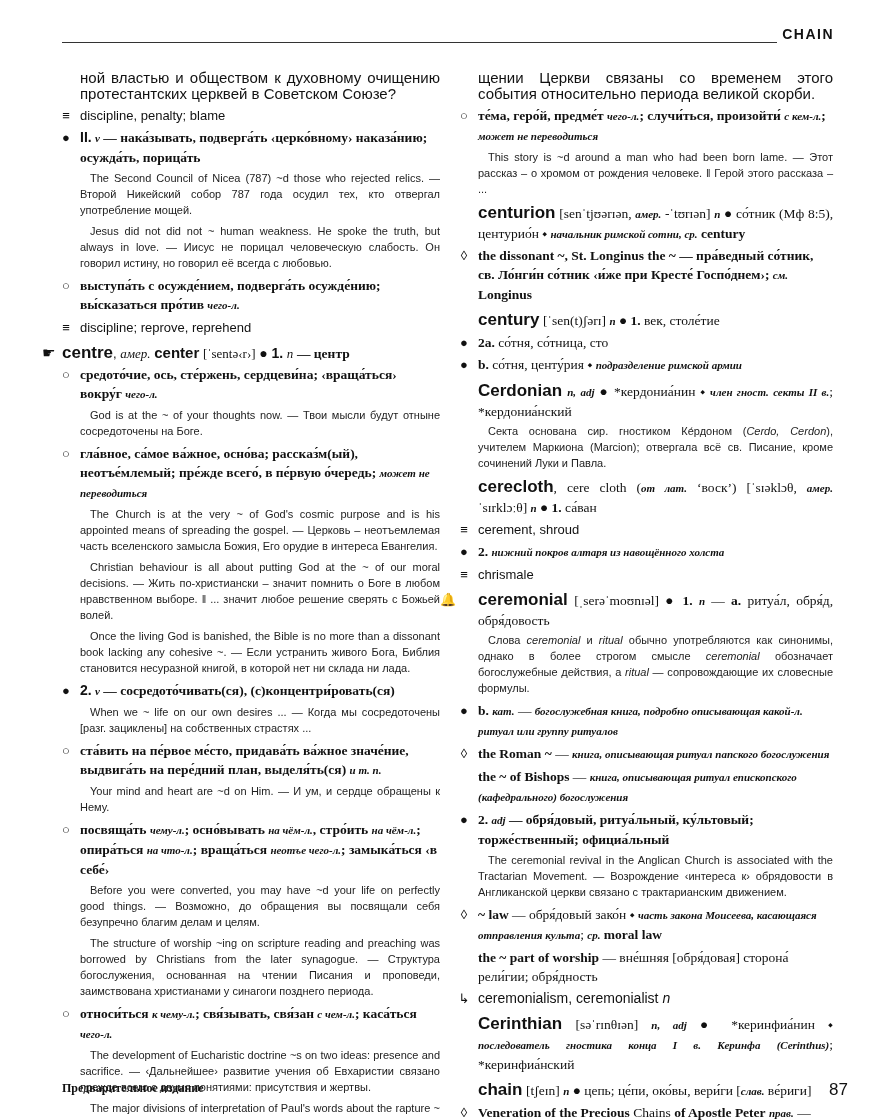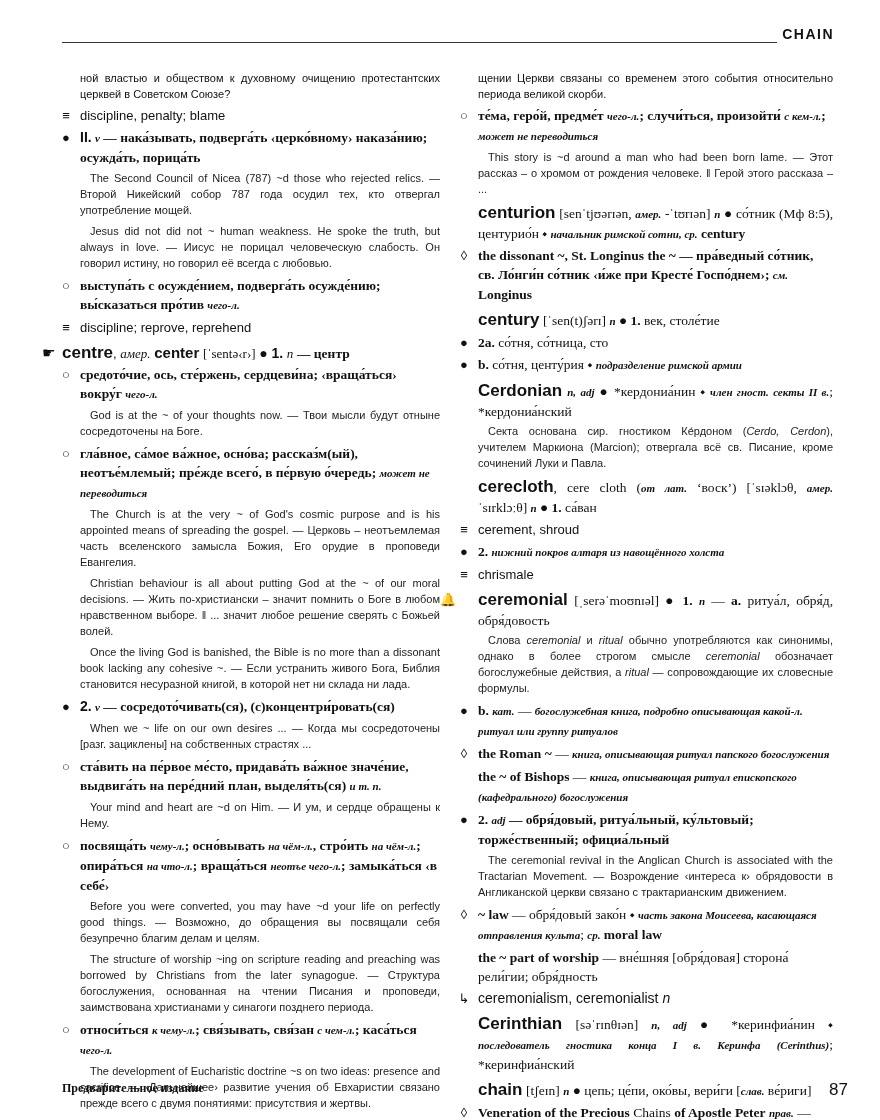--- a/index.html
+++ b/index.html
@@ -5,21 +5,21 @@
   html, body { margin: 0; padding: 0; background: #ffffff; }
   body { width: 880px; height: 1120px; position: relative; overflow: hidden; color: #111; font-family: "Liberation Sans", sans-serif; }
   .header-rule { position: absolute; left: 62px; top: 42px; width: 715px; height: 1px; background: #333; }
   .running-head { position: absolute; right: 46px; top: 26px; font-family: "Liberation Sans", sans-serif; font-weight: bold; font-size: 14px; letter-spacing: 1.5px; }
   .col { position: absolute; top: 70px; width: 360px; }
   .col.left { left: 80px; }
   .col.right { left: 478px; width: 355px; }
   .footer-left { position: absolute; left: 62px; bottom: 24px; font-family: "Liberation Serif", serif; font-weight: bold; font-size: 12px; }
   .footer-right { position: absolute; right: 32px; bottom: 20px; font-family: "Liberation Sans", sans-serif; font-size: 17px; }
 
-  .p { font-size: 11px; line-height: 16px; text-align: justify; margin: 0 0 4px 0; }
+  .p { font-size: 15px; line-height: 16px; text-align: justify; margin: 0 0 4px 0; }
   .ex { font-size: 11px; line-height: 16px; text-align: justify; margin: 0 0 5px 0; text-indent: 10px; color: #222; }
   .item { position: relative; padding-left: 0; margin: 2px 0 3px 0; }
   .mk { position: absolute; left: -22px; top: 0; width: 16px; text-align: center; font-size: 13px; line-height: 19px; }
   .ru { font-family: "Liberation Serif", serif; font-weight: bold; font-size: 13.5px; line-height: 19px; text-align: justify; }
   .ru i { font-weight: bold; font-size: 11px; }
   .en { font-family: "Liberation Sans", sans-serif; font-weight: normal; font-size: 13px; line-height: 19px; }
   .hw-line { position: relative; font-size: 13px; line-height: 19px; margin: 6px 0 2px 0; text-align: justify; }
   .hw { font-family: "Liberation Sans", sans-serif; font-weight: bold; font-size: 17px; }
   .ipa { font-family: "Liberation Serif", serif; font-size: 13px; }
   .gram { font-family: "Liberation Serif", serif; font-style: italic; font-size: 13px; }
@@ -71,21 +71,21 @@
   <div class="item">
     <span class="mk">○</span>
     <span class="ru"><span>средото́чие, ось, сте́ржень, сердцеви́на; ‹враща́ться› вокру́г</span> <i>чего-л.</i></span>
   </div>
   <p class="ex">God is at the ~ of your thoughts now. — Твои мысли будут отныне сосредоточены на Боге.</p>
 
   <div class="item">
     <span class="mk">○</span>
     <span class="ru"><span>гла́вное, са́мое ва́жное, осно́ва; рассказ́м(ый), неотъе́млемый; пре́жде всего́, в пе́рвую о́чередь;</span> <i>может не переводиться</i></span>
   </div>
-  <p class="ex">The Church is at the very ~ of God's cosmic purpose and is his appointed means of spreading the gospel. — Церковь – неотъемлемая часть вселенского замысла Божия, Его орудие в проповеди Евангелия.</p>
+  <p class="ex">The Church is at the very ~ of God's cosmic purpose and is his appointed means of spreading the gospel. — Церковь – неотъемлемая часть вселенского замысла Божия, Его орудие в интереса Евангелия.</p>
   <p class="ex">Christian behaviour is all about putting God at the ~ of our moral decisions. — Жить по-христиански – значит помнить о Боге в любом нравственном выборе. ‖ ... значит любое решение сверять с Божьей волей.</p>
   <p class="ex">Once the living God is banished, the Bible is no more than a dissonant book lacking any cohesive ~. — Если устранить живого Бога, Библия становится несуразной книгой, в которой нет ни склада ни лада.</p>
 
   <div class="item">
     <span class="mk">●</span>
     <span class="ru"><span class="num">2.</span> <i class="gram">v</i> <span>— сосредото́чивать(ся), (с)концентри́ровать(ся)</span></span>
   </div>
   <p class="ex">When we ~ life on our own desires ... — Когда мы сосредоточены [разг. зациклены] на собственных страстях ...</p>
 
   <div class="item">

